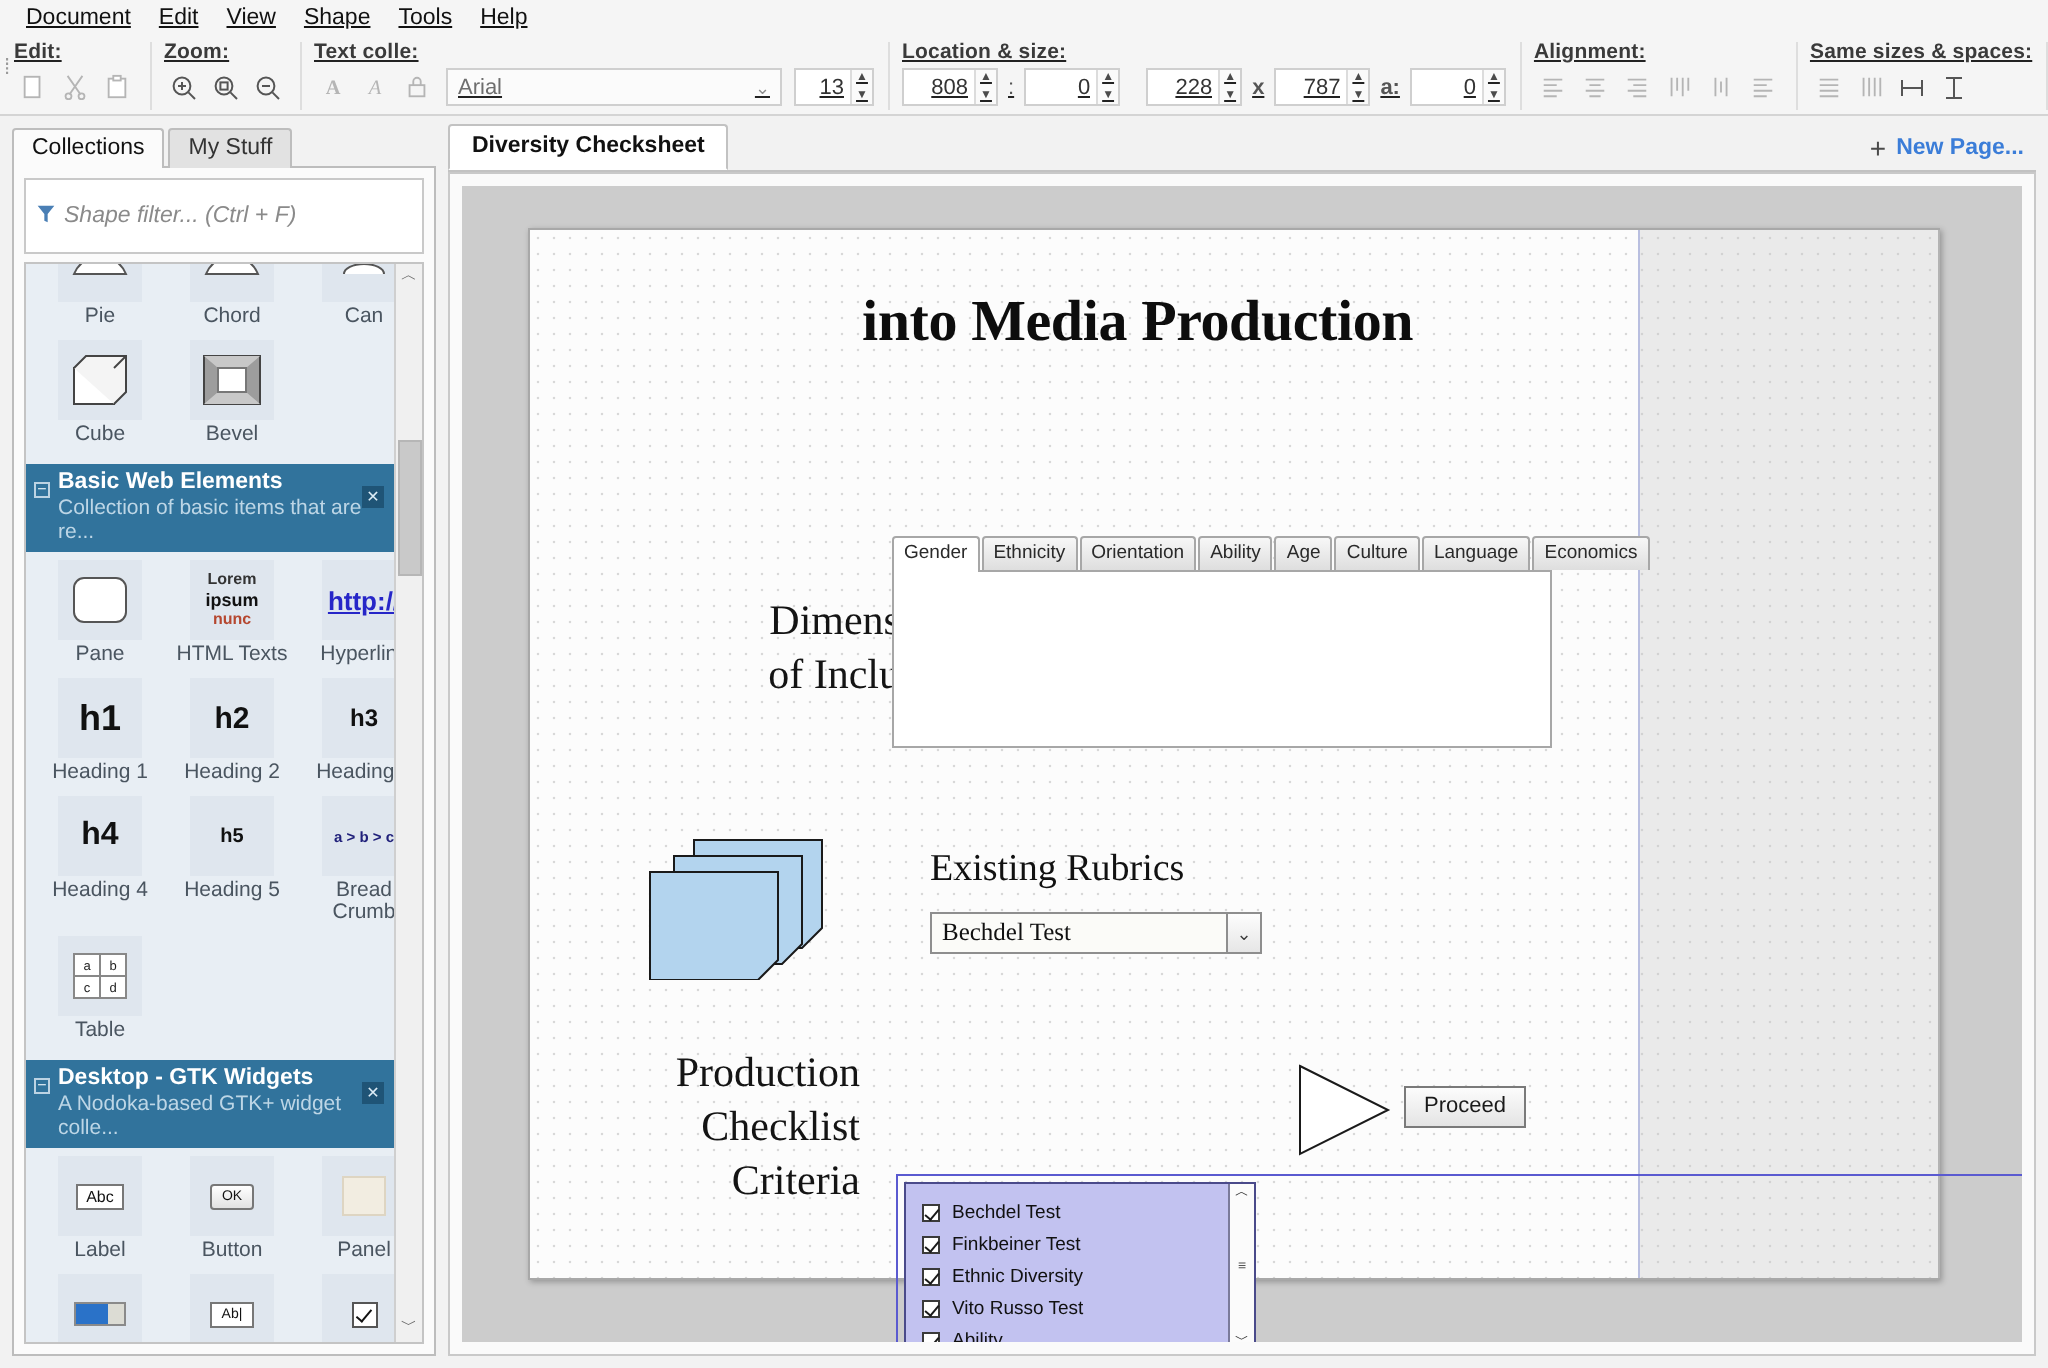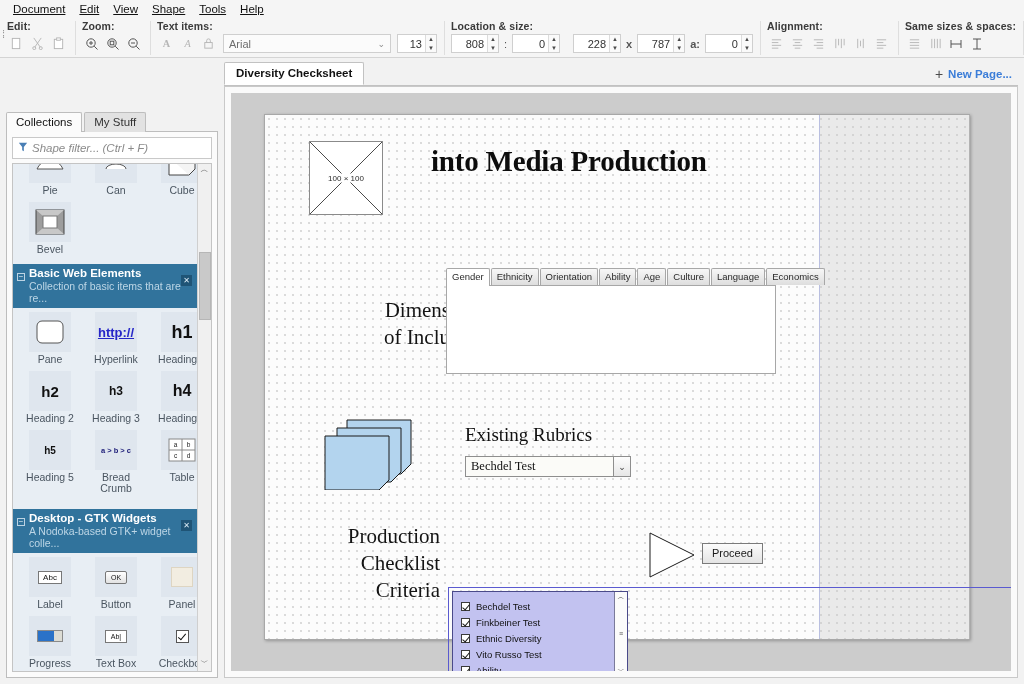--- a/index.html
+++ b/index.html
@@ -38,20 +38,21 @@
     width: 9px; height: 40px; position: relative;
   }
   .tb-handle::before {
     content: "⁞"; position: absolute; left: 2px; top: 10px;
     font-size: 11px; color: #9a9a9a;
   }
   .tb-group {
     display: flex; flex-direction: column;
     padding: 2px 7px 16px 7px; height: 40px;
     position: relative;
+    text-decoration: underline;
   }
   .tb-group + .tb-group::before {
     content: ""; position: absolute; left: 0; top: 3px;
     width: 1px; height: 34px; background: #dedede;
   }
   .tb-label {
     font-size: 10.5px; color: #3a3a3a; font-weight: bold;
     margin-bottom: 2px; white-space: nowrap; letter-spacing: .1px;
   }
   .tb-row { display: flex; align-items: center; gap: 2px; }
@@ -94,36 +95,36 @@
     position: absolute; top: 59px; left: 0; right: 0; bottom: 0;
     display: flex;
   }
 
   
   .left {
     width: 222px; background: #f2f2f2;
     display: flex; flex-direction: column;
     padding: 5px 4px 6px 6px;
   }
-  .tabstrip { display: flex; align-items: flex-end; height: 20px; position: relative; margin-top: 48px; }
+  .tabstrip { display: flex; align-items: flex-end; height: 20px; position: relative; }
   .ptab {
     font-size: 11.5px; padding: 3px 9px 3px 9px;
     border: 1px solid #bdbdbd; border-bottom: none;
     background: #e2e2e2; color: #333; margin-right: 2px;
     border-radius: 2px 2px 0 0; line-height: 13px;
   }
   .ptab.active { background: #fbfbfb; color: #111; position: relative; z-index: 2; }
   .panelbox {
     flex: 1; border: 1px solid #bdbdbd; background: #fbfbfb;
     margin-top: -1px; padding: 5px;
     display: flex; flex-direction: column; min-height: 0;
   }
   .filterbar {
     display: flex; align-items: center; gap: 4px;
-    border: 1px solid #c9c9c9; background: #fff; height: 22px;
+    border: 1px solid #c9c9c9; background: #fff; height: 38px;
     padding: 0 5px; margin-bottom: 4px;
   }
   .filterbar .ftxt { color: #8a8a8a; font-style: italic; font-size: 11.5px; }
   .shapelist {
     flex: 1; border: 1px solid #c4c4c4; background: #e8eef4;
     position: relative; overflow: hidden; min-height: 0;
     display:flex;
   }
   .shapescroll {
     flex: 1; overflow: hidden; position: relative;
@@ -368,21 +369,21 @@
           <svg width="14" height="14" viewBox="0 0 14 14">
               <circle cx="6" cy="6" r="4.2" stroke="currentColor" fill="none"></circle>
               <path d="M9.2 9.2 L12.5 12.5" stroke="currentColor"></path>
               <path d="M4 6h4" stroke="currentColor"></path>
             </svg>
         </div>
       </div>
     </div>
 
     <div class="tb-group">
-      <div class="tb-label">Text items:</div>
+      <div class="tb-label">Text colle:</div>
       <div class="tb-row">
         <div class="tb-btn">
           <svg width="13" height="13" viewBox="0 0 14 14">
               <text x="7" y="11" font-size="11" font-family="Liberation Serif, serif" font-weight="bold" text-anchor="middle" fill="currentColor">A</text>
             </svg>
         </div>
         <div class="tb-btn">
           <svg width="13" height="13" viewBox="0 0 14 14">
               <text x="7" y="11" font-size="11" font-style="italic" font-family="Liberation Serif, serif" text-anchor="middle" fill="currentColor">A</text>
             </svg>
@@ -545,20 +546,28 @@
                 <div class="sthumb">
                   <svg width="34" height="32" viewBox="0 0 34 32">
                       <path d="M4 22 A14 14 0 0 1 30 22 L17 22 Z" fill="#fff" stroke="#555"></path>
                     </svg>
                 </div>
                 <div class="slabel">Pie</div>
               </div>
               <div class="scell">
                 <div class="sthumb">
                   <svg width="34" height="32" viewBox="0 0 34 32">
+                      <path d="M4 22 A14 14 0 0 1 30 22 Z" fill="#fff" stroke="#555"></path>
+                    </svg>
+                </div>
+                <div class="slabel">Chord</div>
+              </div>
+              <div class="scell">
+                <div class="sthumb">
+                  <svg width="34" height="32" viewBox="0 0 34 32">
                       <path d="M7 22 A10 5 0 0 1 27 22" fill="#fff" stroke="#555"></path>
                     </svg>
                 </div>
                 <div class="slabel">Can</div>
               </div>
 
               <div class="scell">
                 <div class="sthumb">
                   <svg width="34" height="32" viewBox="0 0 34 32">
                       <path d="M4 10h20v18H4z" fill="#fff" stroke="#444"></path>
@@ -589,20 +598,30 @@
             </div>
 
             <div class="grid">
               <div class="scell">
                 <div class="sthumb">
                   <svg width="30" height="28" viewBox="0 0 30 28">
                       <rect x="2" y="3" width="26" height="22" rx="5" fill="#fff" stroke="#555"></rect>
                     </svg>
                 </div>
                 <div class="slabel">Pane</div>
+              </div>
+              <div class="scell">
+                <div class="sthumb">
+                  <div style="text-align:center;line-height:10px;">
+                    <div style="font-size:8px;color:#333;font-weight:bold">Lorem</div>
+                    <div style="font-size:9px;color:#111;font-weight:bold">ipsum</div>
+                    <div style="font-size:8px;color:#b5472f;font-weight:bold">nunc</div>
+                  </div>
+                </div>
+                <div class="slabel">HTML Texts</div>
               </div>
               <div class="scell">
                 <div class="sthumb">
                   <span style="font-size:13px;color:#2626c8;text-decoration:underline;font-weight:bold">http://</span>
                 </div>
                 <div class="slabel">Hyperlink</div>
               </div>
 
               <div class="scell">
                 <div class="sthumb">
@@ -733,29 +752,20 @@
           <span class="plus">+</span>
           <span>New Page...</span>
         </div>
       </div>
 
       <div class="canvas-outer">
         <div class="canvas-mid">
           <div class="page">
             <div class="pagebreak"></div>
 
-            <div class="cv-el" style="left:44px; top:26px;">
-              <div class="imgbox">
-                <svg width="72" height="72" viewBox="0 0 72 72">
-                  <line x1="0" y1="0" x2="72" y2="72" stroke="#4a4a4a"></line>
-                  <line x1="72" y1="0" x2="0" y2="72" stroke="#4a4a4a"></line>
-                </svg>
-                <div class="dim">100 × 100</div>
-              </div>
-            </div>
 
             <div class="cv-el bigtitle" style="left:140px; top:28px; width:520px;">
               <div class="l2">into Media Production</div>
             </div>
 
             <div class="cv-el serif-lbl" style="left:30px; top:182px; width:190px;">
               <div>Dimensions</div>
               <div>of Inclusion</div>
             </div>
 
@@ -782,21 +792,21 @@
             </div>
 
             <div class="cv-el" style="left:200px; top:308px;">
               <div style="font-family:'Liberation Serif',serif;font-size:19px;color:#111;line-height:24px;">Existing Rubrics</div>
               <div class="rubric-combo" style="margin-top:9px;">
                 <span>Bechdel Test</span>
                 <span class="dropbtn">⌄</span>
               </div>
             </div>
 
-            <div class="cv-el serif-lbl" style="left:20px; top:408px; width:155px;">
+            <div class="cv-el serif-lbl" style="left:10px; top:408px; width:155px;">
               <div>Production</div>
               <div>Checklist</div>
               <div>Criteria</div>
             </div>
 
             <div class="cv-el checkwrap" style="left:187px; top:406px;">
               <div class="selbox"></div>
               <div class="checklist">
                 <div class="cl-items">
                   <div class="cl-item">

